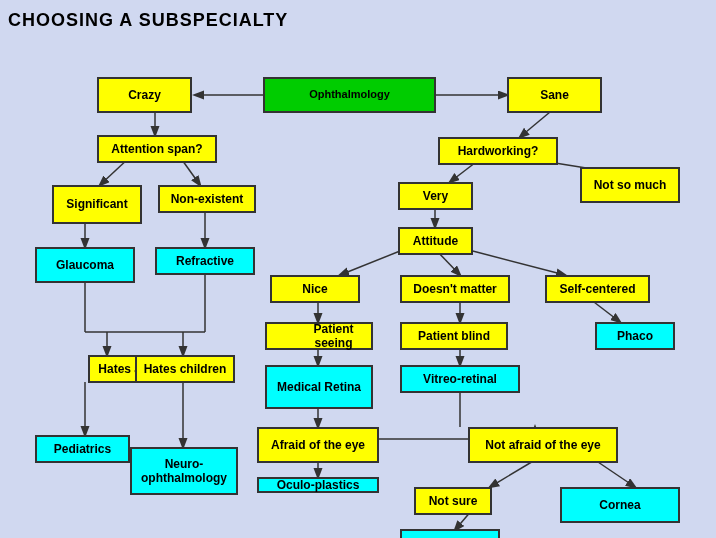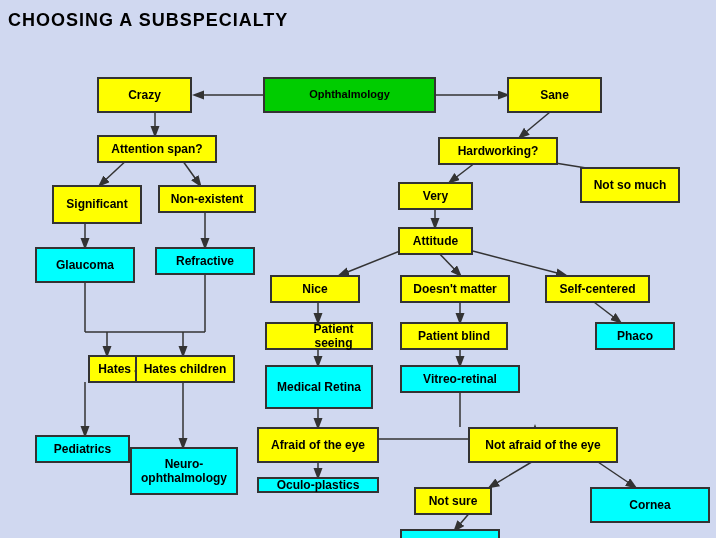--- a/index.html
+++ b/index.html
@@ -243,21 +243,21 @@
   </div>
 
   <div class="node cyan" style="left:257px; top:440px; width:122px; height:16px;">
     <span>Oculo-plastics</span>
   </div>
 
   <div class="node yellow" style="left:414px; top:450px; width:78px; height:28px;">
     <span>Not sure</span>
   </div>
 
-  <div class="node cyan" style="left:590px; top:450px; width:120px; height:36px;">
+  <div class="node cyan" style="left:560px; top:450px; width:120px; height:36px;">
     <span>Cornea</span>
   </div>
 
   <div class="node cyan" style="left:400px; top:492px; width:100px; height:28px;">
     <span>General</span>
   </div>
 
 </div>
 
 </body></html>

